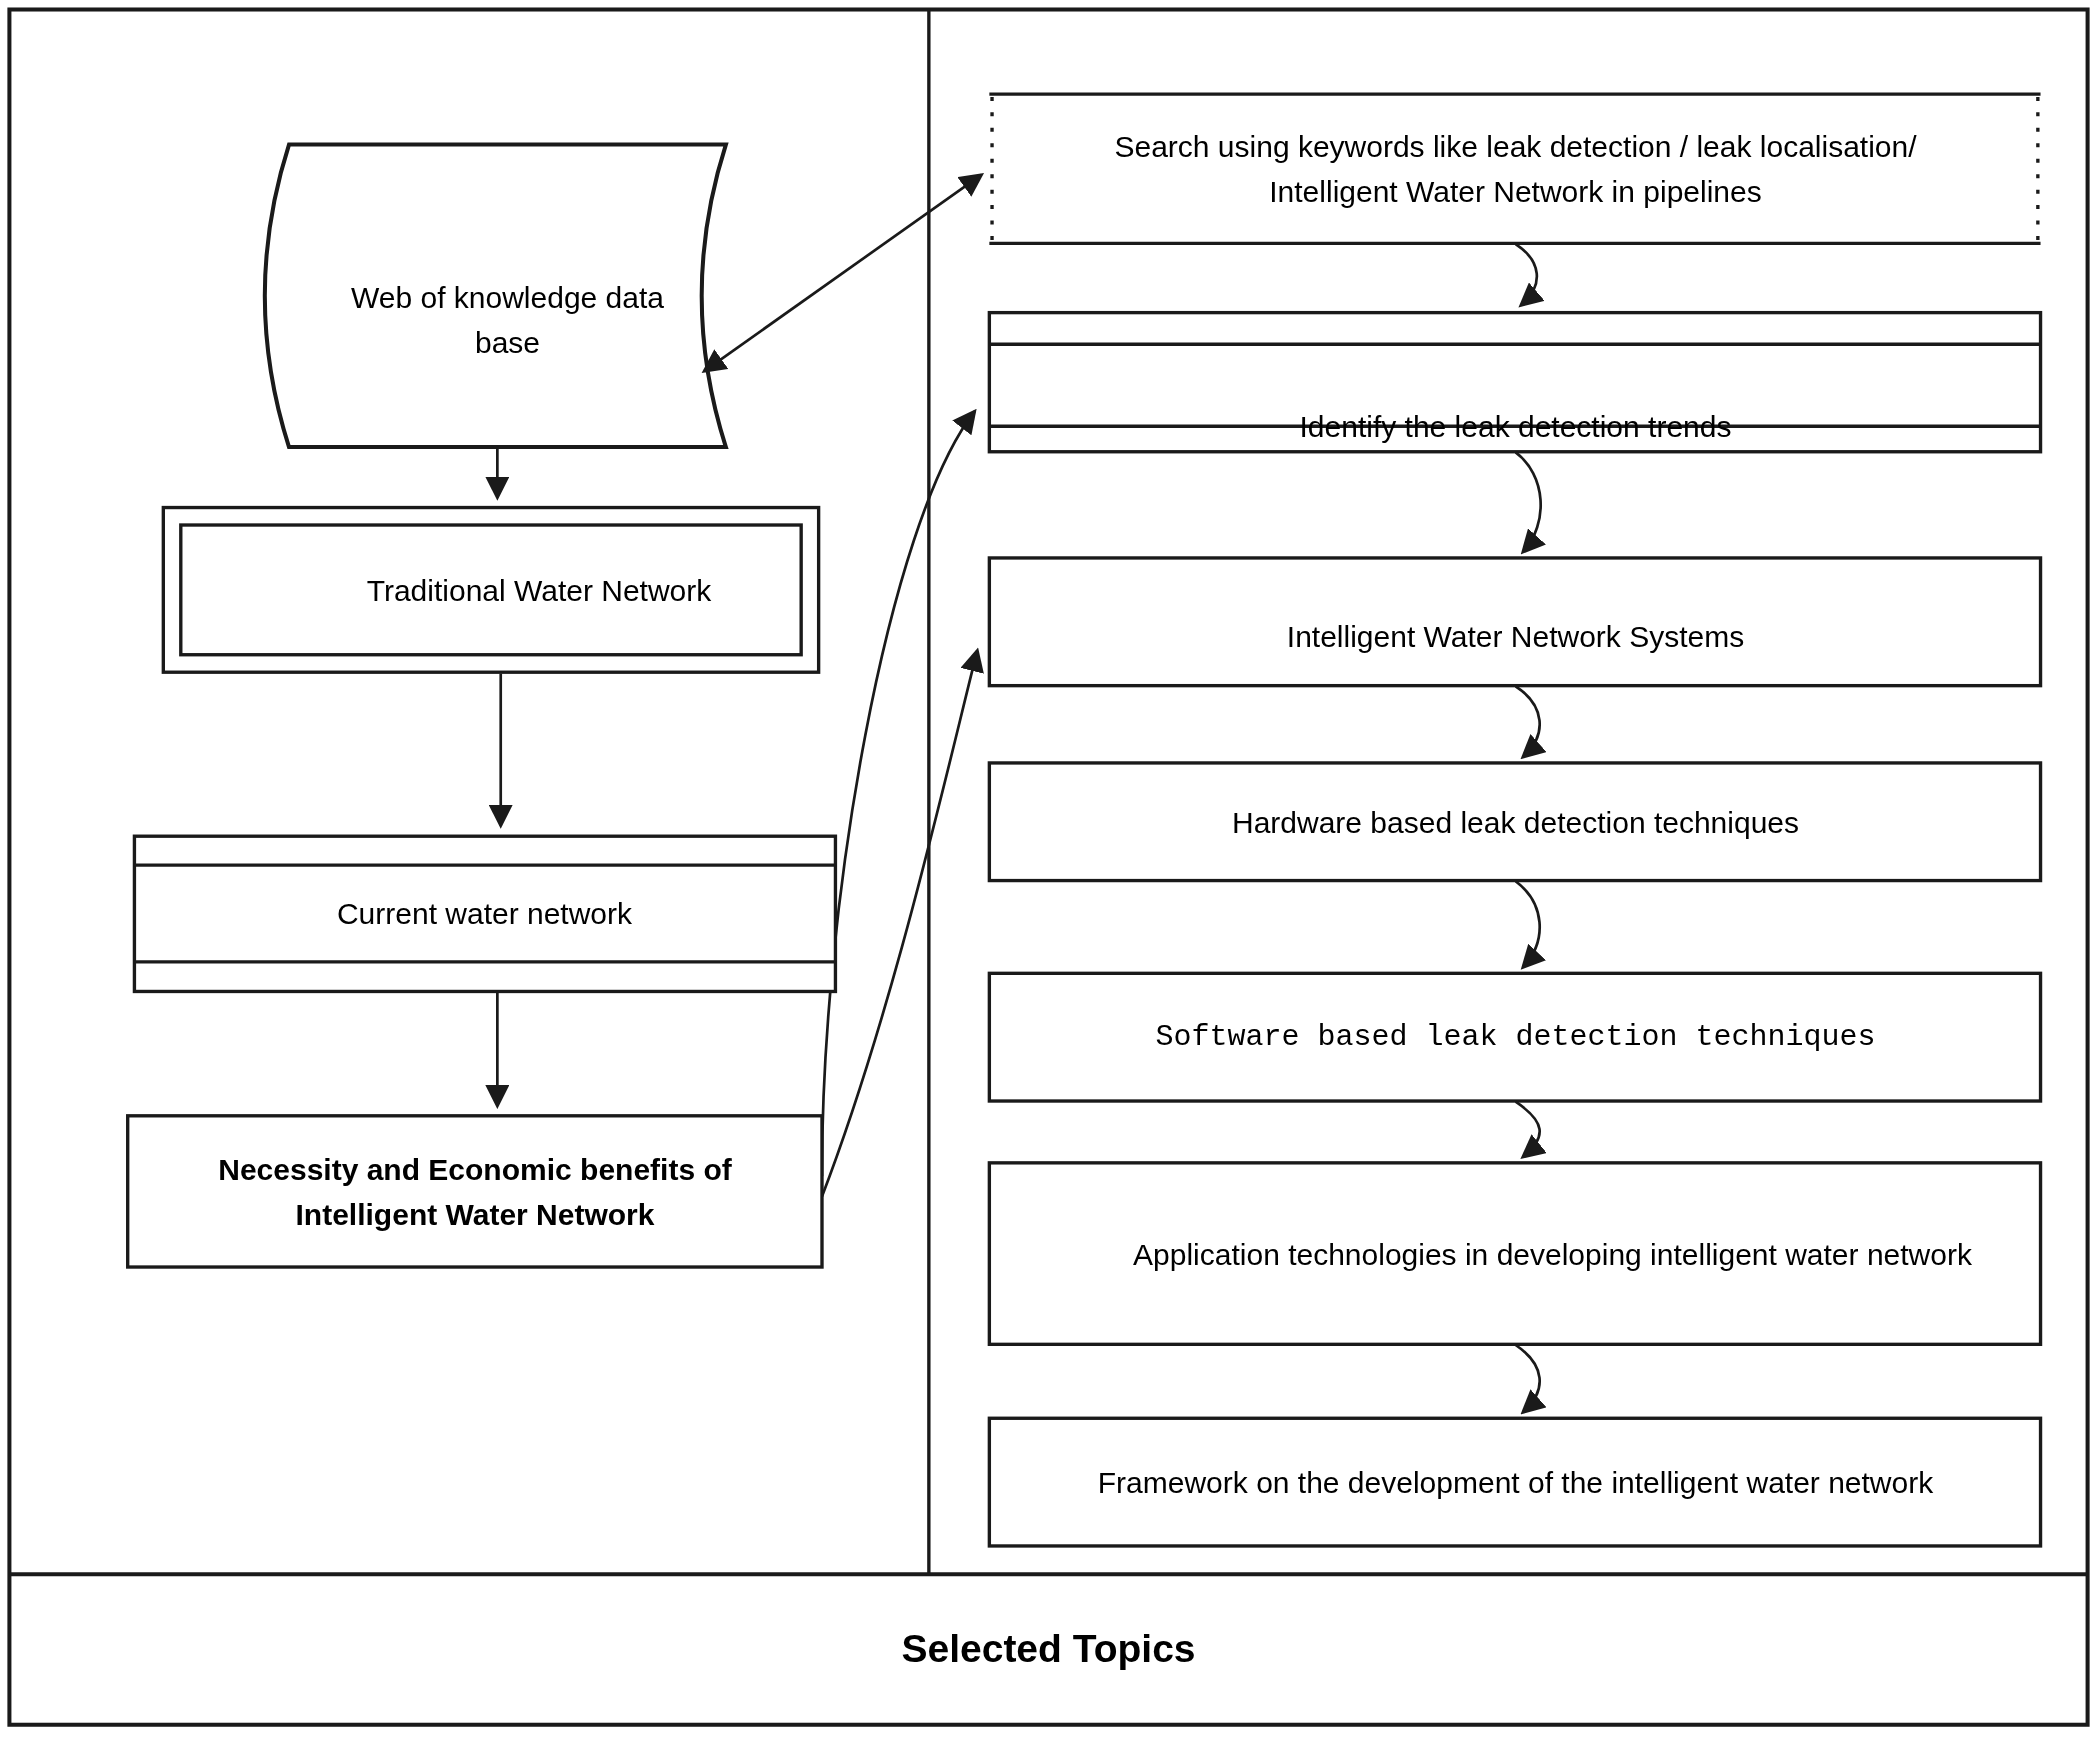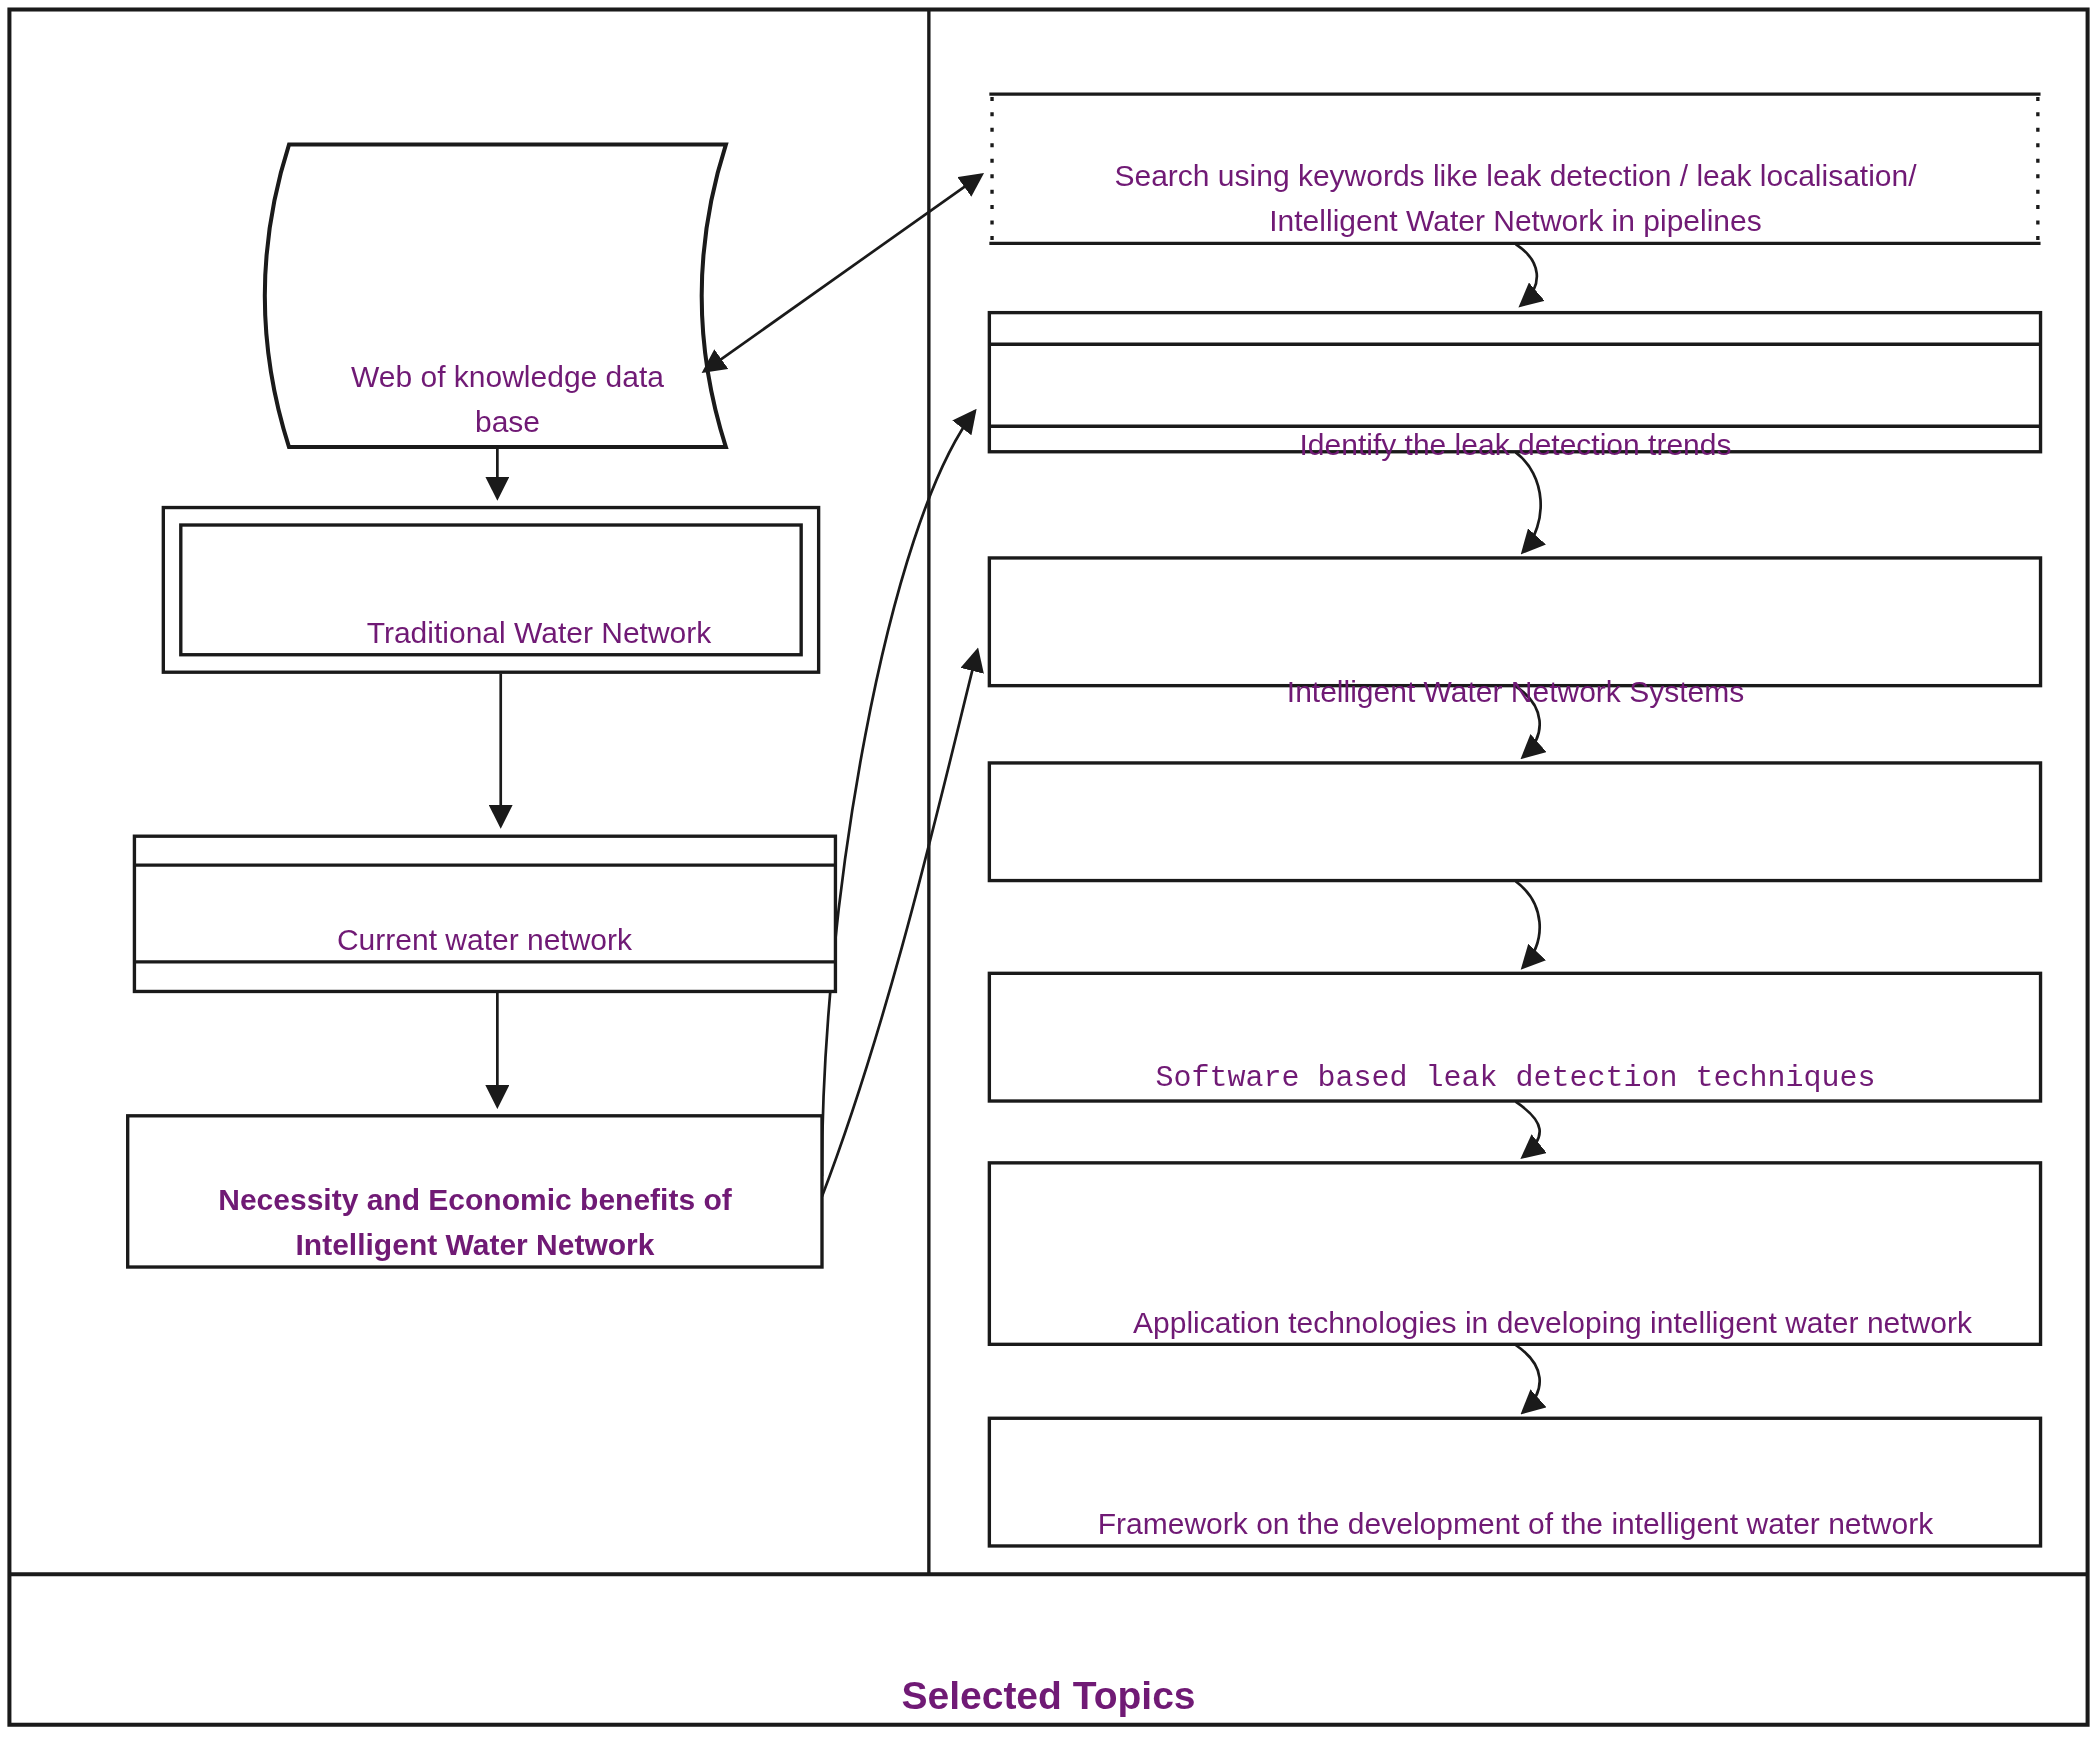--- a/index.html
+++ b/index.html
@@ -2,22 +2,22 @@
 <html style="font-size:10.8px"><head>
 <meta charset="utf-8">
 <style>
   html,body{margin:0;padding:0;background:#ffffff;}
   #canvas{
     position:relative;width:2097px;height:1745px;background:#ffffff;
     font-family:"Liberation Sans", sans-serif;color:#161616;overflow:hidden;
   }
   #shape-layer{position:absolute;left:0;top:0;width:2097px;height:1745px;}
   .lbl{
-    position:absolute;display:flex;flex-direction:column;align-items:center;justify-content:flex-end;
-    text-align:center;font-size:30px;line-height:1.5;color:#701a75;letter-spacing:0px;
+    position:absolute;display:flex;flex-direction:column;align-items:center;justify-content:center;
+    text-align:center;font-size:30px;line-height:1.5;color:#000000;letter-spacing:0px;
   }
   .lbl span{display:block;white-space:nowrap;}
   .footer-lbl{font-weight:bold;font-size:39px;}
 </style>
 </head>
 <body>
 
 <div id="canvas">
 
   <svg id="shape-layer" viewBox="0 0 3120 2596" xmlns="http://www.w3.org/2000/svg">
@@ -90,20 +90,21 @@
 
   <div class="lbl" style="left:990px;top:94px;width:1051px;height:149px;">
     <span>Search using keywords like leak detection / leak localisation/</span>
     <span>Intelligent Water Network in pipelines</span>
   </div>
 
   <div class="lbl" style="left:990px;top:344px;width:1051px;height:82px;margin-top:41px;">Identify the leak detection trends</div>
 
   <div class="lbl" style="left:990px;top:558px;width:1051px;height:156px;">Intelligent Water Network Systems</div>
 
+  <div class="lbl" style="left:990px;top:763px;width:1051px;height:118px;">Hardware based leak detection techniques</div>
 
   <div class="lbl" style="left:990px;top:973px;width:1051px;height:128px;font-family:Liberation Mono, monospace;">Software based leak detection techniques</div>
 
   <div class="lbl" style="left:1027px;top:1163px;width:1051px;height:182px;">Application technologies in developing intelligent water network</div>
 
   <div class="lbl" style="left:990px;top:1418px;width:1051px;height:128px;">Framework on the development of the intelligent water network</div>
 
   <div class="lbl footer-lbl" style="left:0px;top:1574px;width:2097px;height:151px;">Selected Topics</div>
 
 </div>

